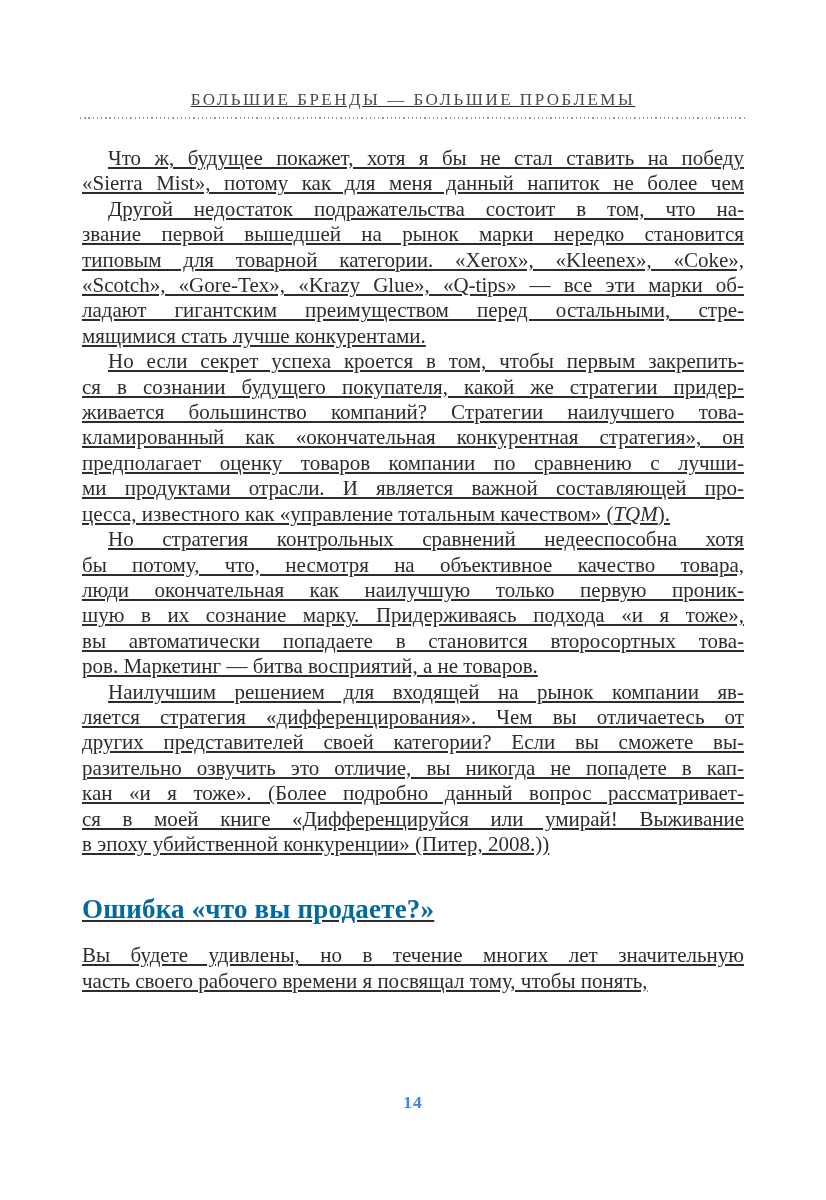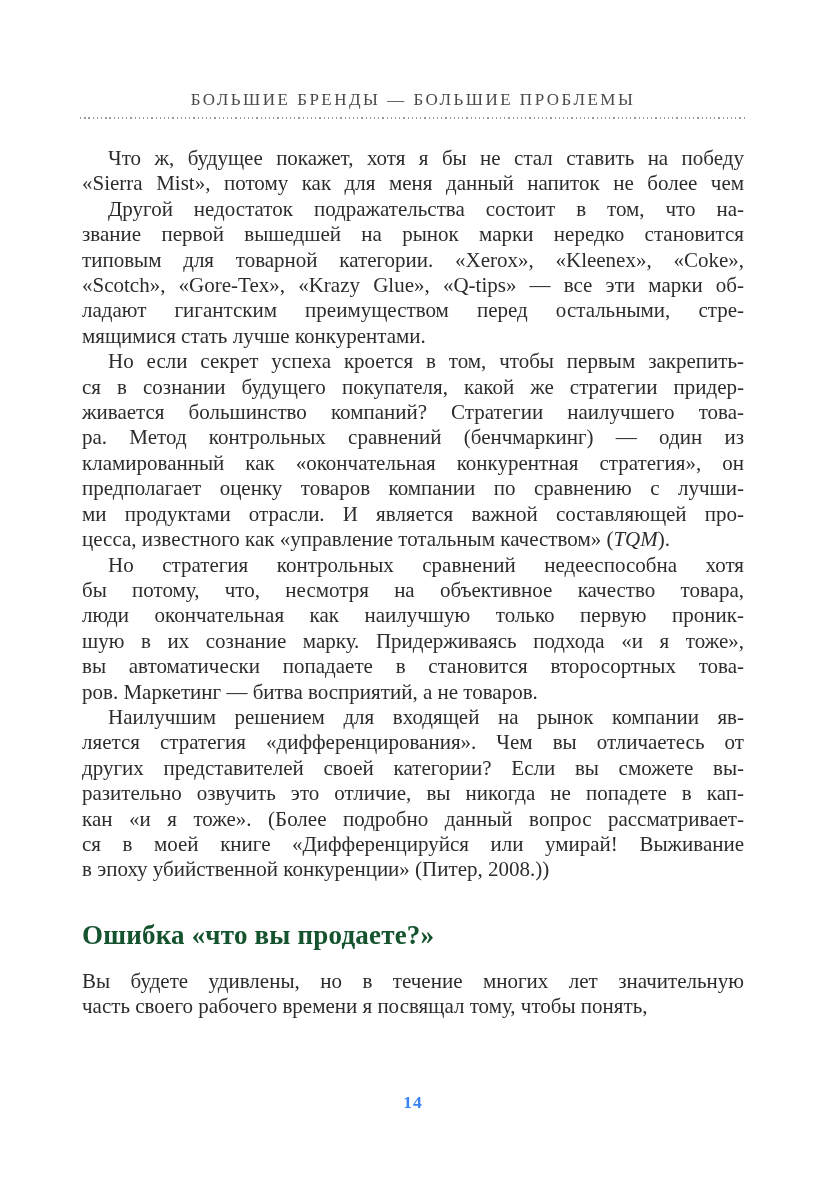--- a/index.html
+++ b/index.html
@@ -4,20 +4,21 @@
 <style>
   html, body { margin: 0; padding: 0; background: #ffffff; }
   .page {
     position: relative;
     width: 826px;
     height: 1200px;
     background: #ffffff;
     overflow: hidden;
     font-family: "Liberation Serif", "DejaVu Serif", serif;
     color: #2e2c2b;
+    text-decoration: underline;
   }
   .running-head {
     margin: 90px 82px 0;
     text-align: center;
     font-size: 17px;
     line-height: 20px;
     letter-spacing: 2.5px;
     color: #4c4a49;
   }
   .dotted-rule {
@@ -36,21 +37,21 @@
     text-align-last: justify;
   }
   .line.last { text-align-last: left; }
   .line.first { text-indent: 26px; }
   .section-heading {
     font-size: 27px;
     font-weight: bold;
     line-height: 32px;
     margin: 36px 0 18px;
     letter-spacing: 0.2px;
-    color: #14532d;
+    color: #0369a1;
   }
   .page-number {
     position: absolute;
     left: 0;
     right: 0;
     top: 1092px;
     text-align: center;
     font-size: 17.5px;
     font-weight: bold;
     letter-spacing: 1px;
@@ -73,21 +74,20 @@
         <div class="line">звание первой вышедшей на рынок марки нередко становится</div>
         <div class="line">типовым для товарной категории. «Xerox», «Kleenex», «Coke»,</div>
         <div class="line">«Scotch», «Gore-Tex», «Krazy Glue», «Q-tips» — все эти марки об-</div>
         <div class="line">ладают гигантским преимуществом перед остальными, стре-</div>
         <div class="line last">мящимися стать лучше конкурентами.</div>
       </div>
       <div class="paragraph">
         <div class="line first">Но если секрет успеха кроется в том, чтобы первым закрепить-</div>
         <div class="line">ся в сознании будущего покупателя, какой же стратегии придер-</div>
         <div class="line">живается большинство компаний? Стратегии наилучшего това-</div>
-        <div class="line">ра. Метод контрольных сравнений (бенчмаркинг) — один из</div>
         <div class="line">кламированный как «окончательная конкурентная стратегия», он</div>
         <div class="line">предполагает оценку товаров компании по сравнению с лучши-</div>
         <div class="line">ми продуктами отрасли. И является важной составляющей про-</div>
         <div class="line last">цесса, известного как «управление тотальным качеством» (<i>TQM</i>).</div>
       </div>
       <div class="paragraph">
         <div class="line first">Но стратегия контрольных сравнений недееспособна хотя</div>
         <div class="line">бы потому, что, несмотря на объективное качество товара,</div>
         <div class="line">люди окончательная как наилучшую только первую проник-</div>
         <div class="line">шую в их сознание марку. Придерживаясь подхода «и я тоже»,</div>

